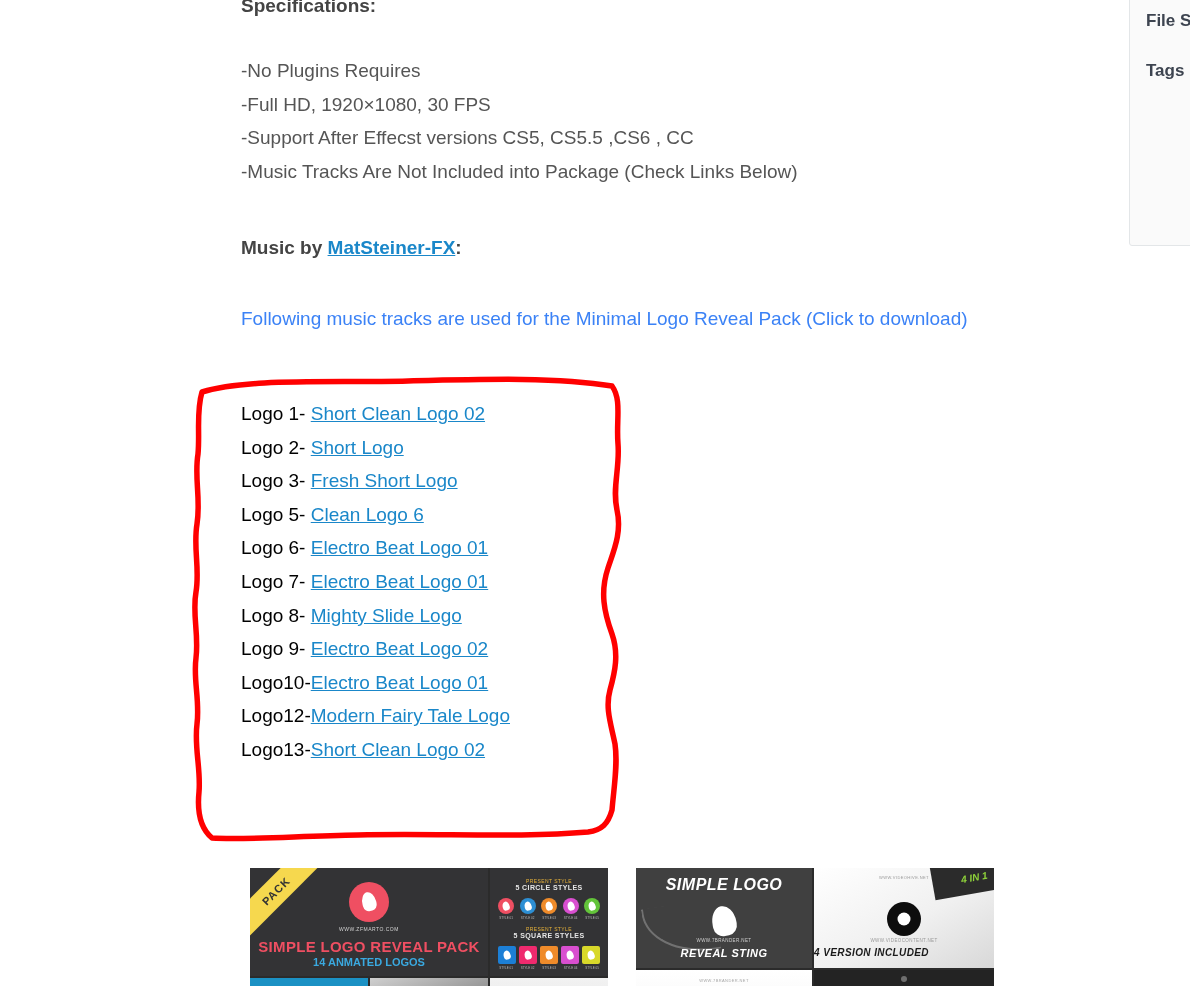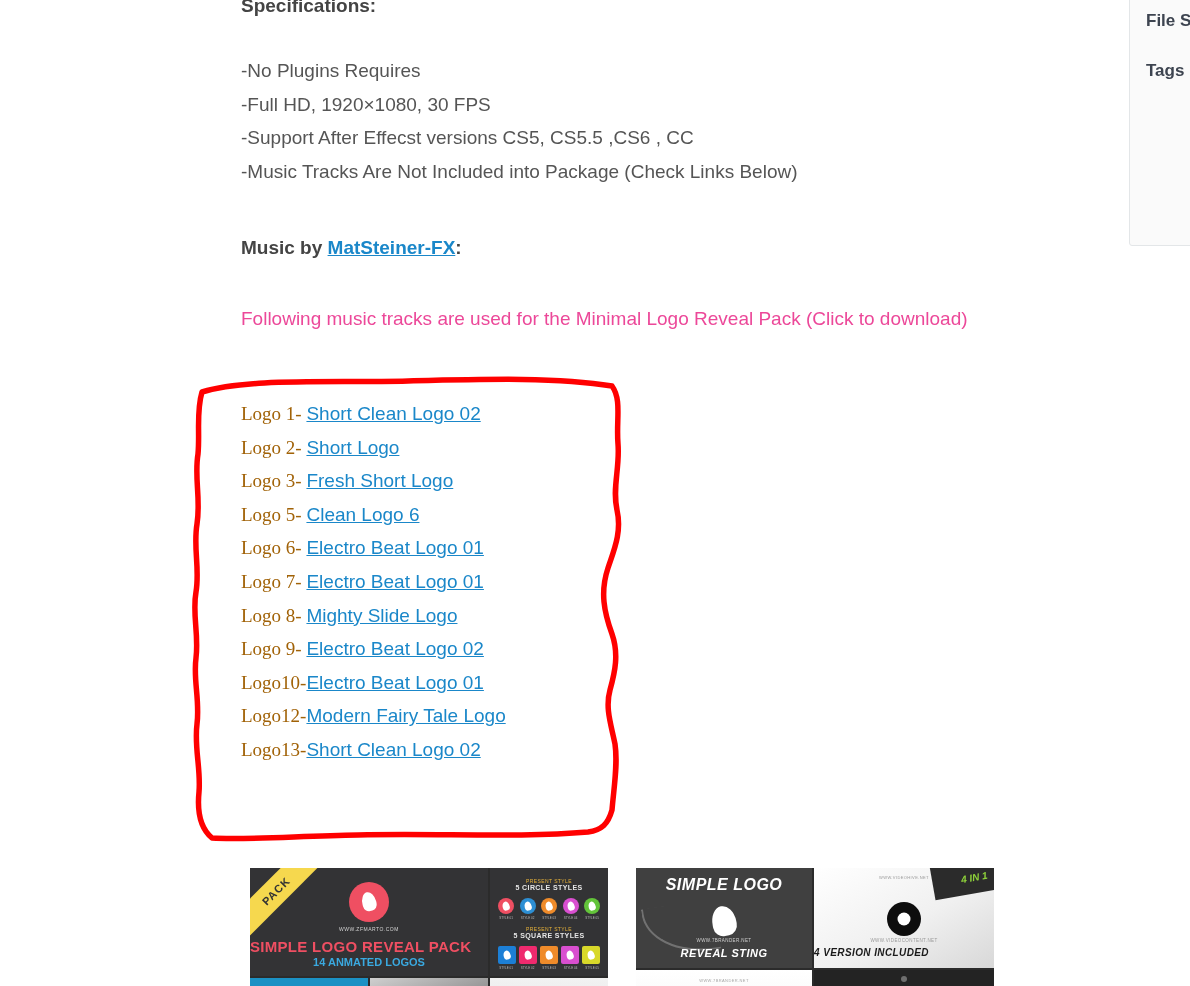--- a/index.html
+++ b/index.html
@@ -66,39 +66,39 @@
   }
   .music-by .lnk { color: #1a87c9; font-weight: bold; }
 
   .music-para {
     position: absolute;
     left: 0;
     top: 302px;
     width: 760px;
     font-size: 19px;
     line-height: 33.5px;
-    color: #ec4899;
+    color: #3b82f6;
   }
 
   
   .track-list {
     position: absolute;
     left: 0;
     top: 397px;
     margin: 0;
     padding: 0;
     list-style: none;
   }
   .track-list li {
     font-size: 19px;
     line-height: 33.6px;
     color: #555555;
     white-space: nowrap;
   }
-  .track-list li .lbl { color: #a16207; font-family: Liberation Serif, serif; }
+  .track-list li .lbl { color: #000000; }
   .track-list li .lnk { color: #1a87c9; text-decoration: underline; }
 
   
   .annot {
     position: absolute;
     left: 188px;
     top: 372px;
     width: 450px;
     height: 480px;
     pointer-events: none;
@@ -178,20 +178,21 @@
   }
   .t1-url {
     position: absolute; left: 0; right: 0; top: 58px;
     text-align: center;
     color: #d0d0d0;
     font-size: 5px;
     letter-spacing: .5px;
   }
   .t1-title {
     position: absolute; left: 0; right: 0; top: 70px;
+    text-align: center;
     color: #ef4f62;
     font-size: 15px;
     font-weight: bold;
     letter-spacing: .3px;
   }
   .t1-sub {
     position: absolute; left: 0; right: 0; top: 88px;
     text-align: center;
     color: #3aa9e0;
     font-size: 11px;

